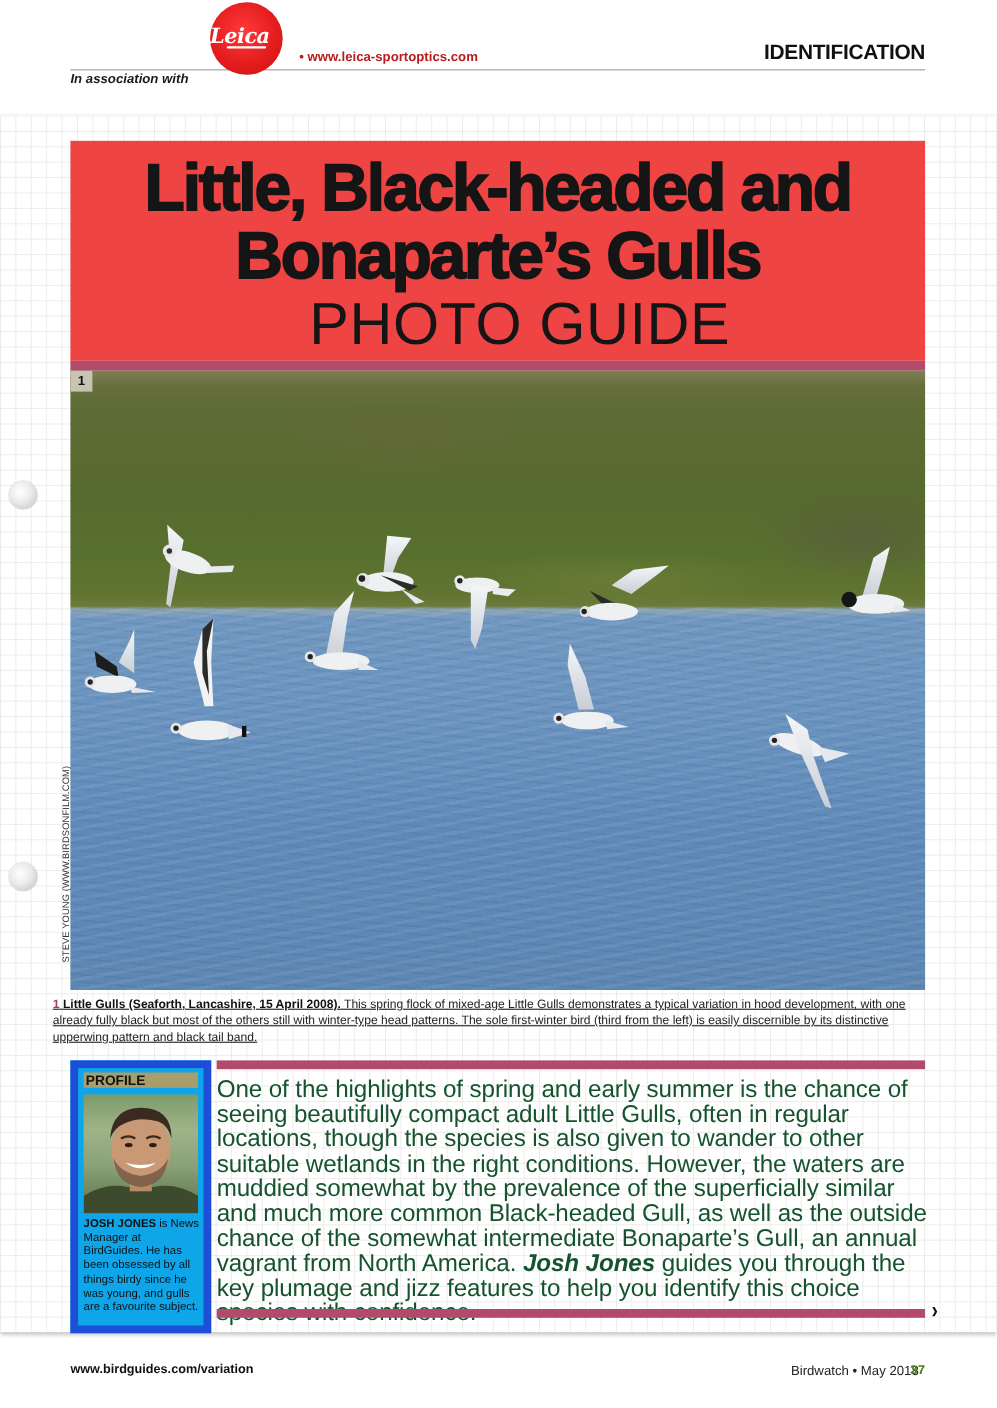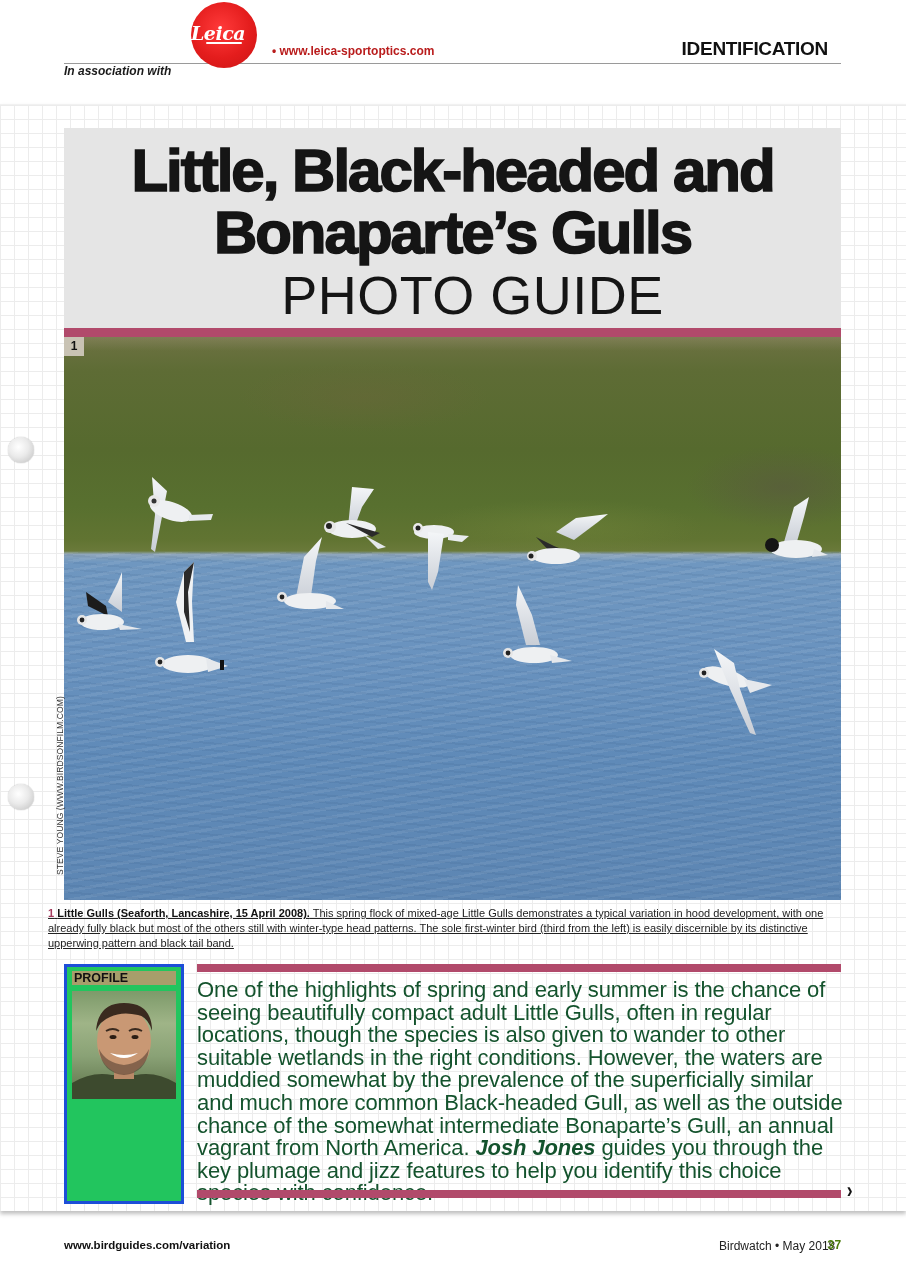--- a/index.html
+++ b/index.html
@@ -17,21 +17,21 @@
     position: absolute; left: 191px; top: 2px; width: 66px; height: 66px; border-radius: 50%;
     background: radial-gradient(circle at 45% 40%, #ff3a3a 0%, #e41d1d 55%, #c91414 100%);
     display: flex; align-items: center; justify-content: flex-start;
   }
   .leica-logo span {
     color: #fff; font-family: "DejaVu Serif", serif; font-style: italic; font-weight: bold;
     font-size: 19px; letter-spacing: -0.5px; transform: translateY(-2px);
   }
   .leica-logo .underline { position: absolute; left: 15px; top: 40px; width: 36px; height: 1.5px; background: #fff; border-radius: 1px; }
   .leica-url { position: absolute; left: 272px; top: 44px; font-size: 12px; font-weight: bold; color: #b91c1c; }
-  .section-label { position: absolute; right: 78px; top: 38px; font-size: 19px; font-weight: 900; color: #111; letter-spacing: -0.3px; }
+  .section-label { position: absolute; right: 65px; top: 38px; font-size: 19px; font-weight: 900; color: #111; letter-spacing: -0.3px; }
 
   
   .sheet {
     position: absolute; left: 0; top: 104px; width: 906px; height: 1106px;
     background-color: #ffffff;
     background-image:
       linear-gradient(to right, #ececec 1px, transparent 1px),
       linear-gradient(to bottom, #ececec 1px, transparent 1px);
     background-size: 14px 14px;
     box-shadow: 0 3px 4px rgba(0,0,0,0.25);
@@ -41,21 +41,21 @@
     position: absolute; width: 26px; height: 26px; border-radius: 50%;
     background: radial-gradient(circle at 40% 38%, #ffffff 0%, #eaeaea 45%, #bdbdbd 100%);
     box-shadow: 0 0 1px #999;
   }
   .hole-1 { left: 8px; top: 437px; }
   .hole-2 { left: 8px; top: 784px; }
 
   
   .title-panel {
     position: absolute; left: 64px; top: 128px; width: 777px; height: 200px;
-    background: #e5e5e5; text-align: center;
+    background: #ef4444; text-align: center;
   }
   .title-line {
     font-family: "Liberation Sans", sans-serif; font-weight: 900; color: #151515;
     font-size: 60px; line-height: 62px; letter-spacing: -2px;
     -webkit-text-stroke: 1.6px #151515;
   }
   .title-line.l1 { padding-top: 12px; }
   .subtitle { font-size: 54px; line-height: 62px; font-weight: normal; color: #151515; letter-spacing: 0.5px; padding-left: 40px; }
   .accent-bar-top { position: absolute; left: 64px; top: 328px; width: 777px; height: 9px; background: #b14a6b; }
 
@@ -95,21 +95,21 @@
   .caption {
     position: absolute; left: 48px; top: 906px; width: 777px;
     font-size: 11px; line-height: 15px; color: #222; text-decoration: underline;
   }
   .caption .num { color: #a43b5e; font-weight: bold; }
   .caption .lead { font-weight: bold; color: #111; }
 
   
   .profile {
     position: absolute; left: 64px; top: 964px; width: 114px; height: 234px;
-    background: #22c55e; border: 3px solid #1d4ed8;
+    background: #0ea5e9; border: 7px solid #1d4ed8;
   }
   .profile-head {
     position: absolute; left: 5px; top: 4px; width: 104px; height: 14px; background: #a79e6b;
     font-size: 12.5px; font-weight: 900; color: #111; line-height: 14px; padding-left: 2px; box-sizing: border-box;
   }
   .profile-photo {
     position: absolute; left: 5px; top: 24px; width: 104px; height: 108px; overflow: hidden;
     background: linear-gradient(to bottom, #7d9a6a 0%, #9fb487 30%, #8aa276 60%, #5b6f47 100%);
   }
   .profile-bio {
@@ -275,20 +275,21 @@
       <ellipse cx="52" cy="50" rx="27" ry="33" fill="#c99874"></ellipse>
       <path d="M24,40 Q26,12 52,12 Q80,12 80,40 Q76,26 66,24 Q50,20 38,26 Q28,30 24,40 Z" fill="#3a2a1f"></path>
       <path d="M27,58 Q30,82 52,84 Q74,82 77,58 Q70,72 52,74 Q34,72 27,58 Z" fill="#4a382b" opacity="0.55"></path>
       <path d="M38,62 Q52,72 66,62 Q52,66 38,62 Z" fill="#ffffff"></path>
       <ellipse cx="41" cy="46" rx="3.5" ry="2" fill="#2b1d14"></ellipse>
       <ellipse cx="63" cy="46" rx="3.5" ry="2" fill="#2b1d14"></ellipse>
       <path d="M34,40 Q41,36 47,40" stroke="#3a2a1f" stroke-width="2" fill="none"></path>
       <path d="M57,40 Q63,36 70,40" stroke="#3a2a1f" stroke-width="2" fill="none"></path>
     </svg>
   </div>
+  <div class="profile-bio"><b>JOSH JONES</b><span> is News Manager at BirdGuides. He has been obsessed by all things birdy since he was young, and gulls are a favourite subject.</span></div>
 </div>
 
 <div class="intro-bar top"></div>
 <div class="intro"><span>One of the highlights of spring and early summer is the chance of seeing beautifully compact adult Little Gulls, often in regular locations, though the species is also given to wander to other suitable wetlands in the right conditions. However, the waters are muddied somewhat by the prevalence of the superficially similar and much more common Black-headed Gull, as well as the outside chance of the somewhat intermediate Bonaparte’s Gull, an annual vagrant from North America. </span><span class="author">Josh Jones</span><span> guides you through the key plumage and jizz features to help you identify this choice species with confidence.</span></div>
 <div class="intro-bar bottom"></div>
 <div class="next-arrow">›</div>
 
 <div class="footer-url">www.birdguides.com/variation</div>
 <div class="footer-pub">Birdwatch • May 2018</div>
 <div class="footer-page">37</div>

